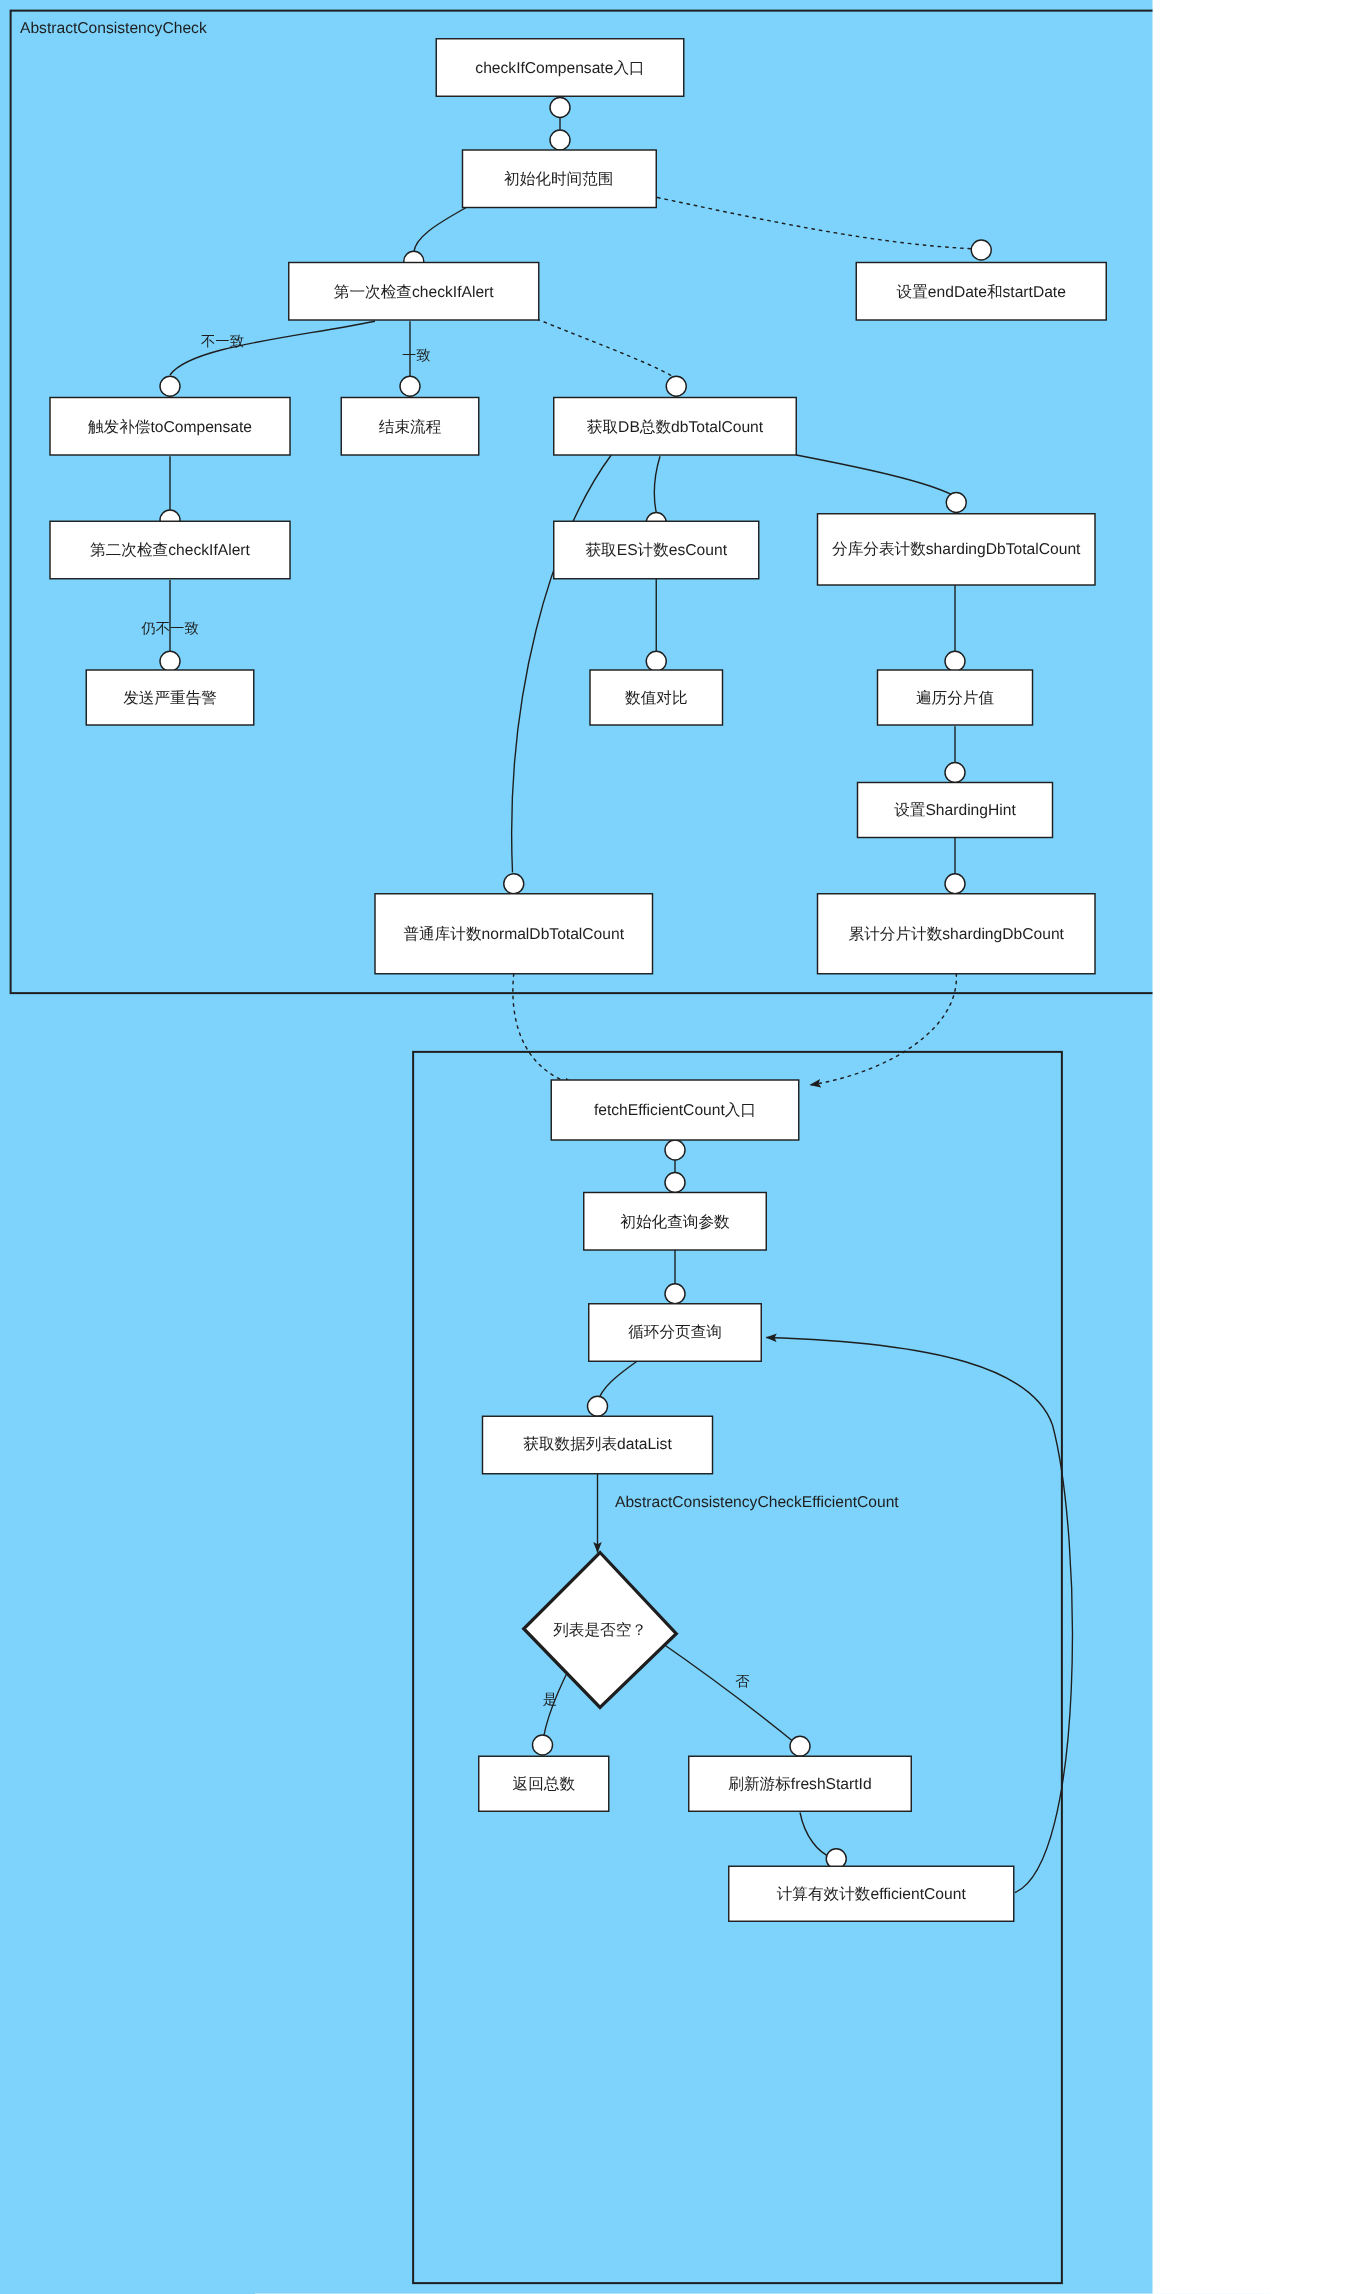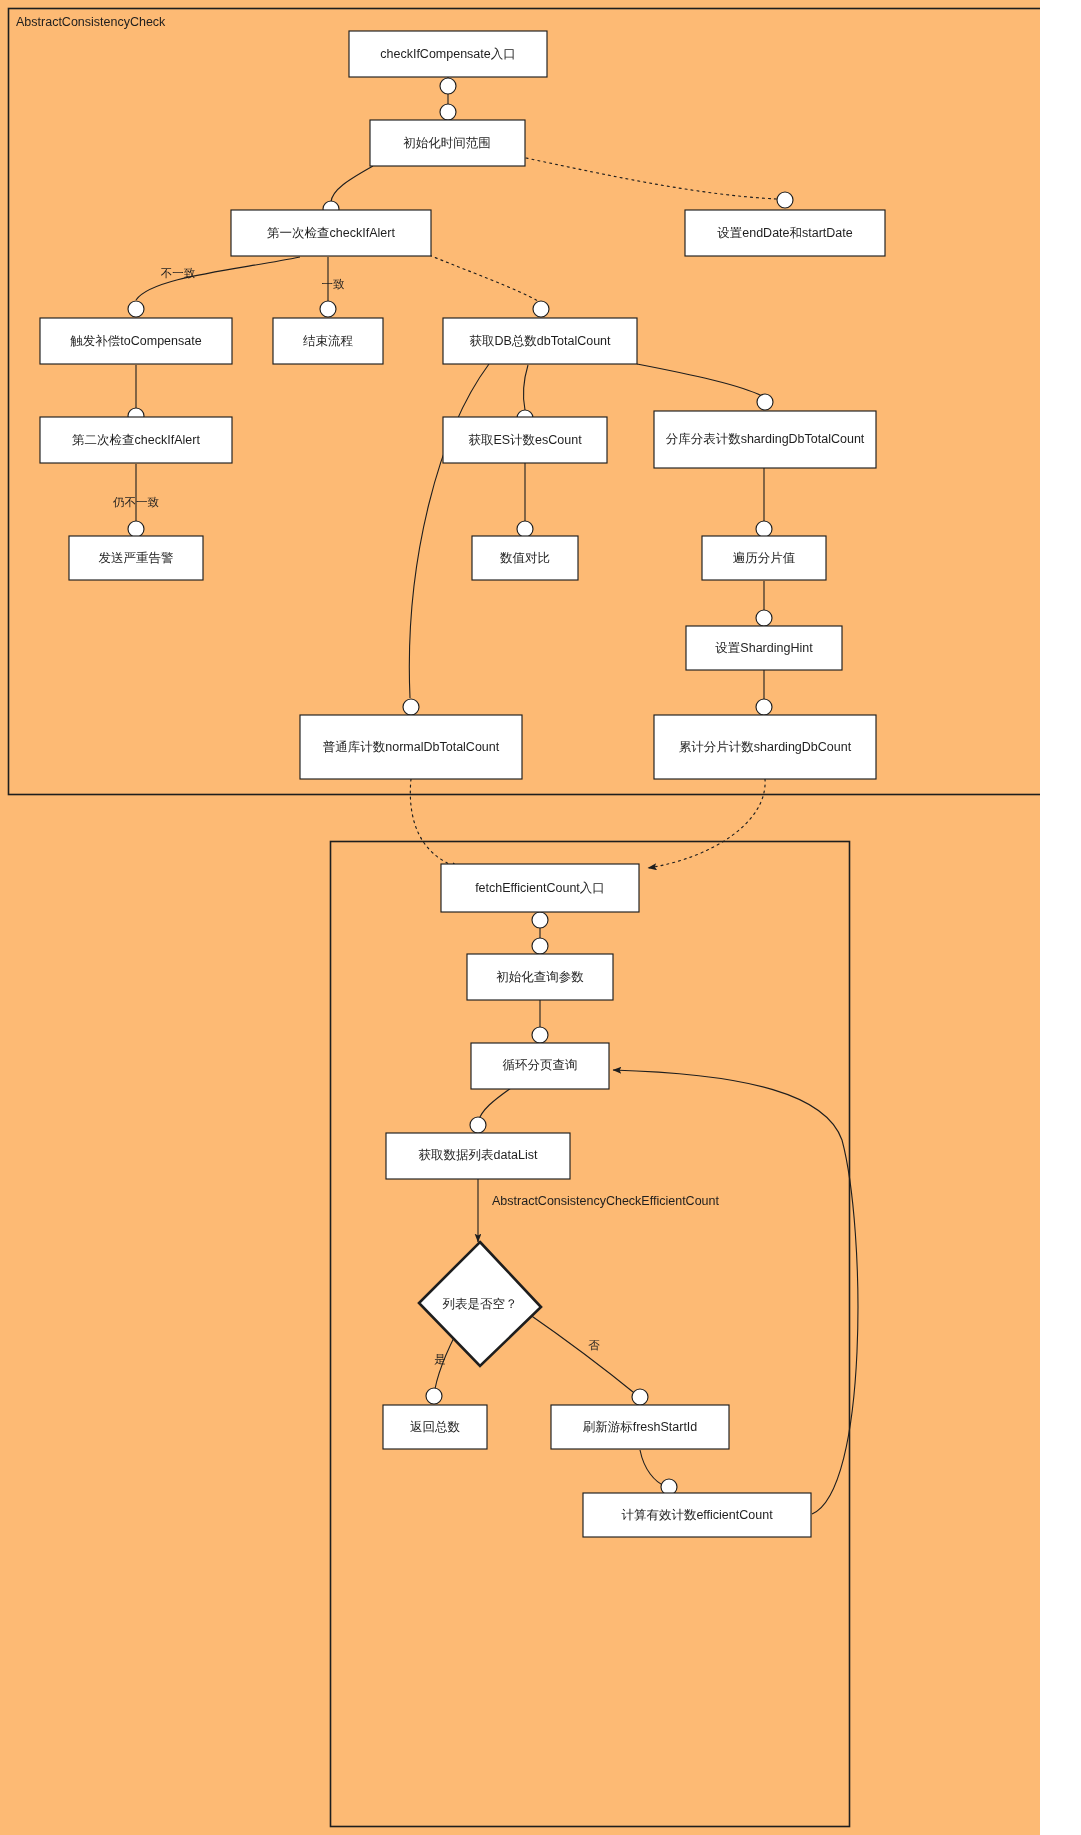--- a/index.html
+++ b/index.html
@@ -2,23 +2,23 @@
 <html><head>
 <meta charset="utf-8">
 <style>
   html,body{margin:0;padding:0;background:#ffffff;}
   body{
     font-family:"Liberation Sans","DejaVu Sans",sans-serif;
     -webkit-font-smoothing:antialiased;
   }
   #stage{
     position:relative;
-    width:1040px;
+    width:922px;
     height:1835px;
-    background:#fdba74;
+    background:#7dd3fc;
     overflow:hidden;
   }
   svg#canvas{
     position:absolute;
     left:0; top:0;
     width:1081px;
     height:1835px;
   }
   .grp-label{
     font-size:12.5px;

